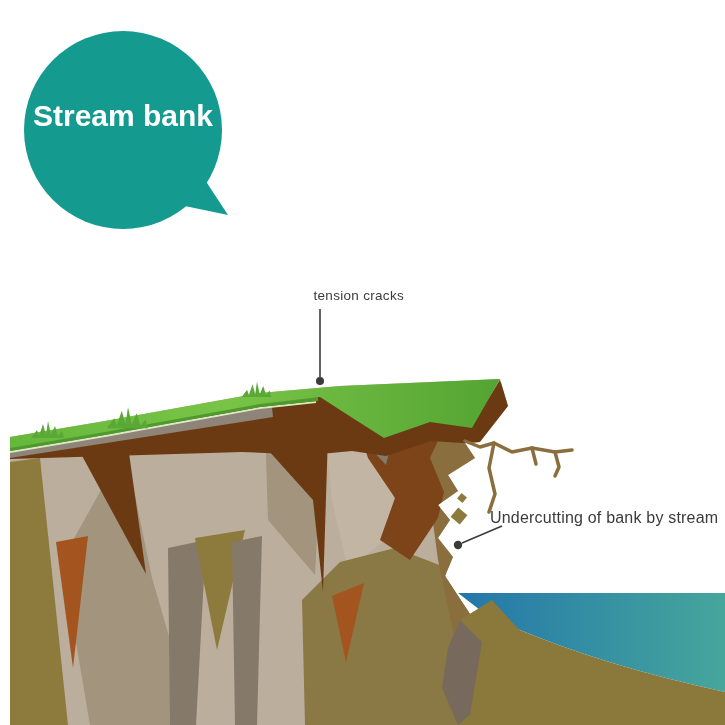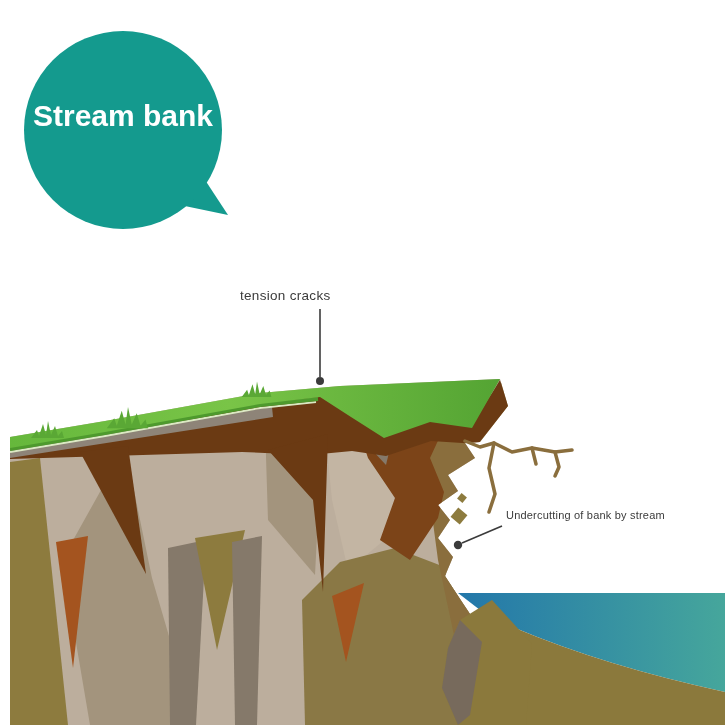--- a/index.html
+++ b/index.html
@@ -9,26 +9,26 @@
     margin-left:10px;
   }
   #art{position:absolute;left:0;top:0;width:725px;height:725px;}
   .txt{position:absolute;color:#3b3b3b;}
   #bubble-title{
     left:13px;top:97px;width:200px;text-align:center;
     color:#ffffff;font-weight:bold;font-size:30px;line-height:37px;
     letter-spacing:0px;
   }
   #label-tension{
-    left:230px;top:288px;width:164px;text-align:left;
+    left:230px;top:288px;width:164px;text-align:right;
     font-size:13.5px;letter-spacing:0.3px;
   }
   #label-undercut{
-    left:496px;top:509px;white-space:nowrap;
-    font-size:11px;letter-spacing:0.2px;
+    left:480px;top:509px;white-space:nowrap;
+    font-size:16px;letter-spacing:0.2px;
   }
 </style>
 </head>
 <body>
 
 <div id="stage">
 
   <svg id="art" viewBox="0 0 725 725">
     <defs>
       <linearGradient id="waterGrad" x1="0" y1="0" x2="1" y2="0">

